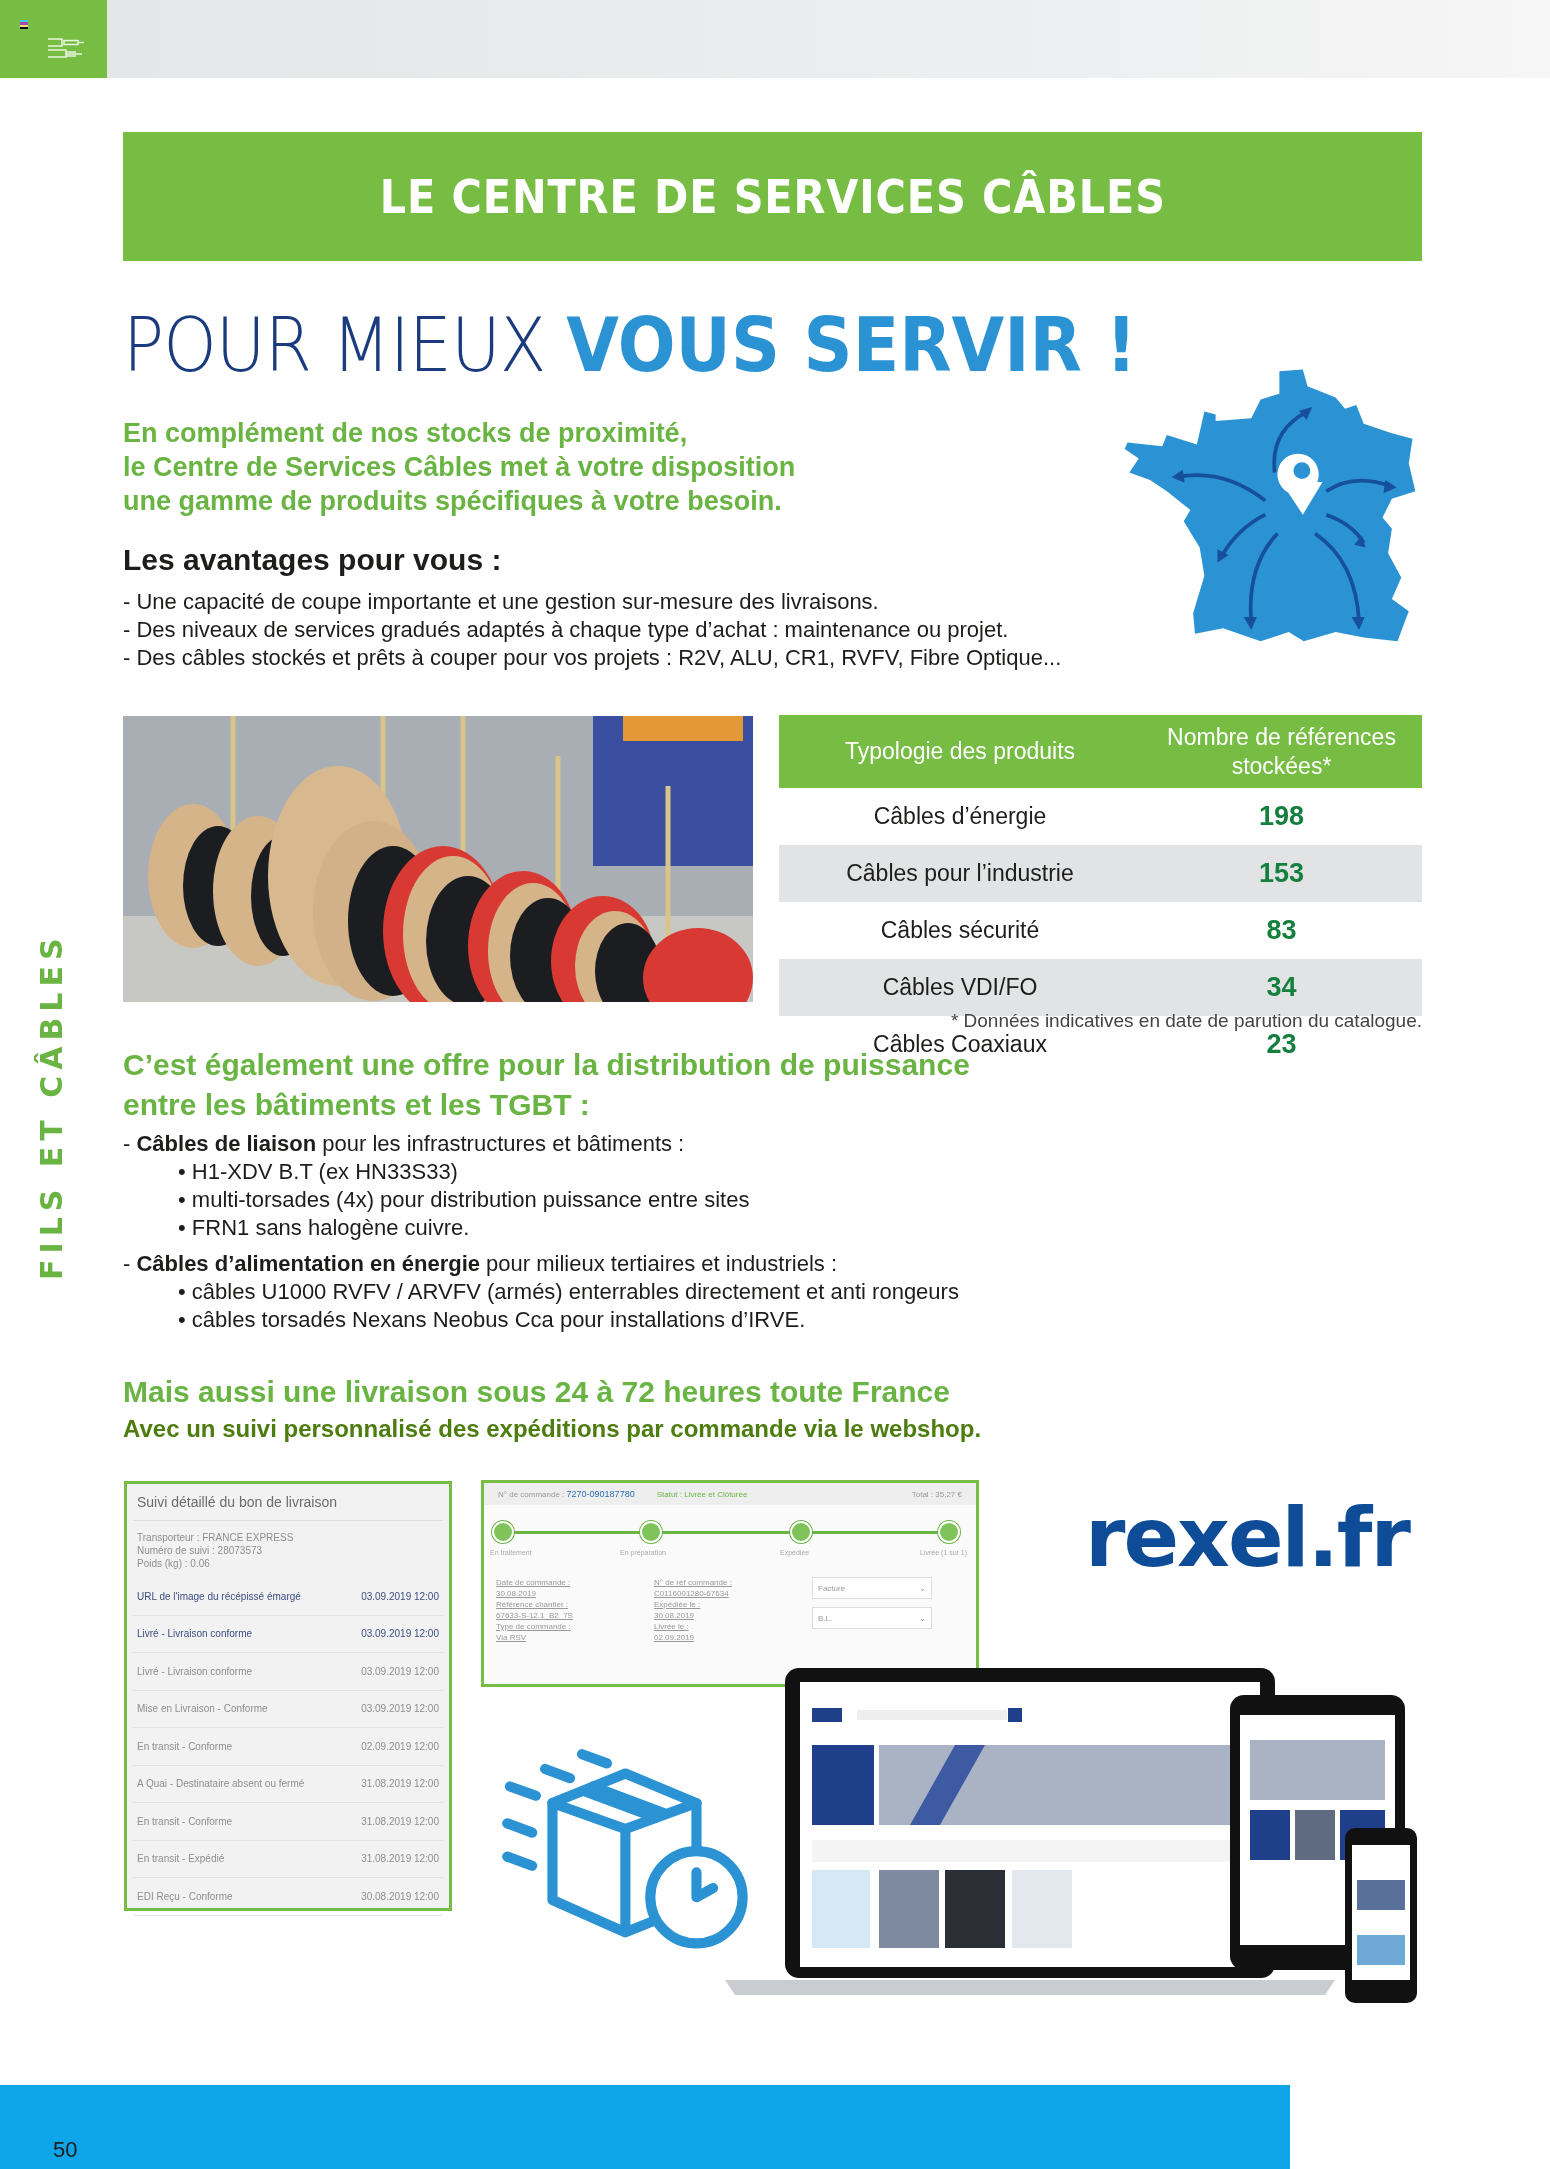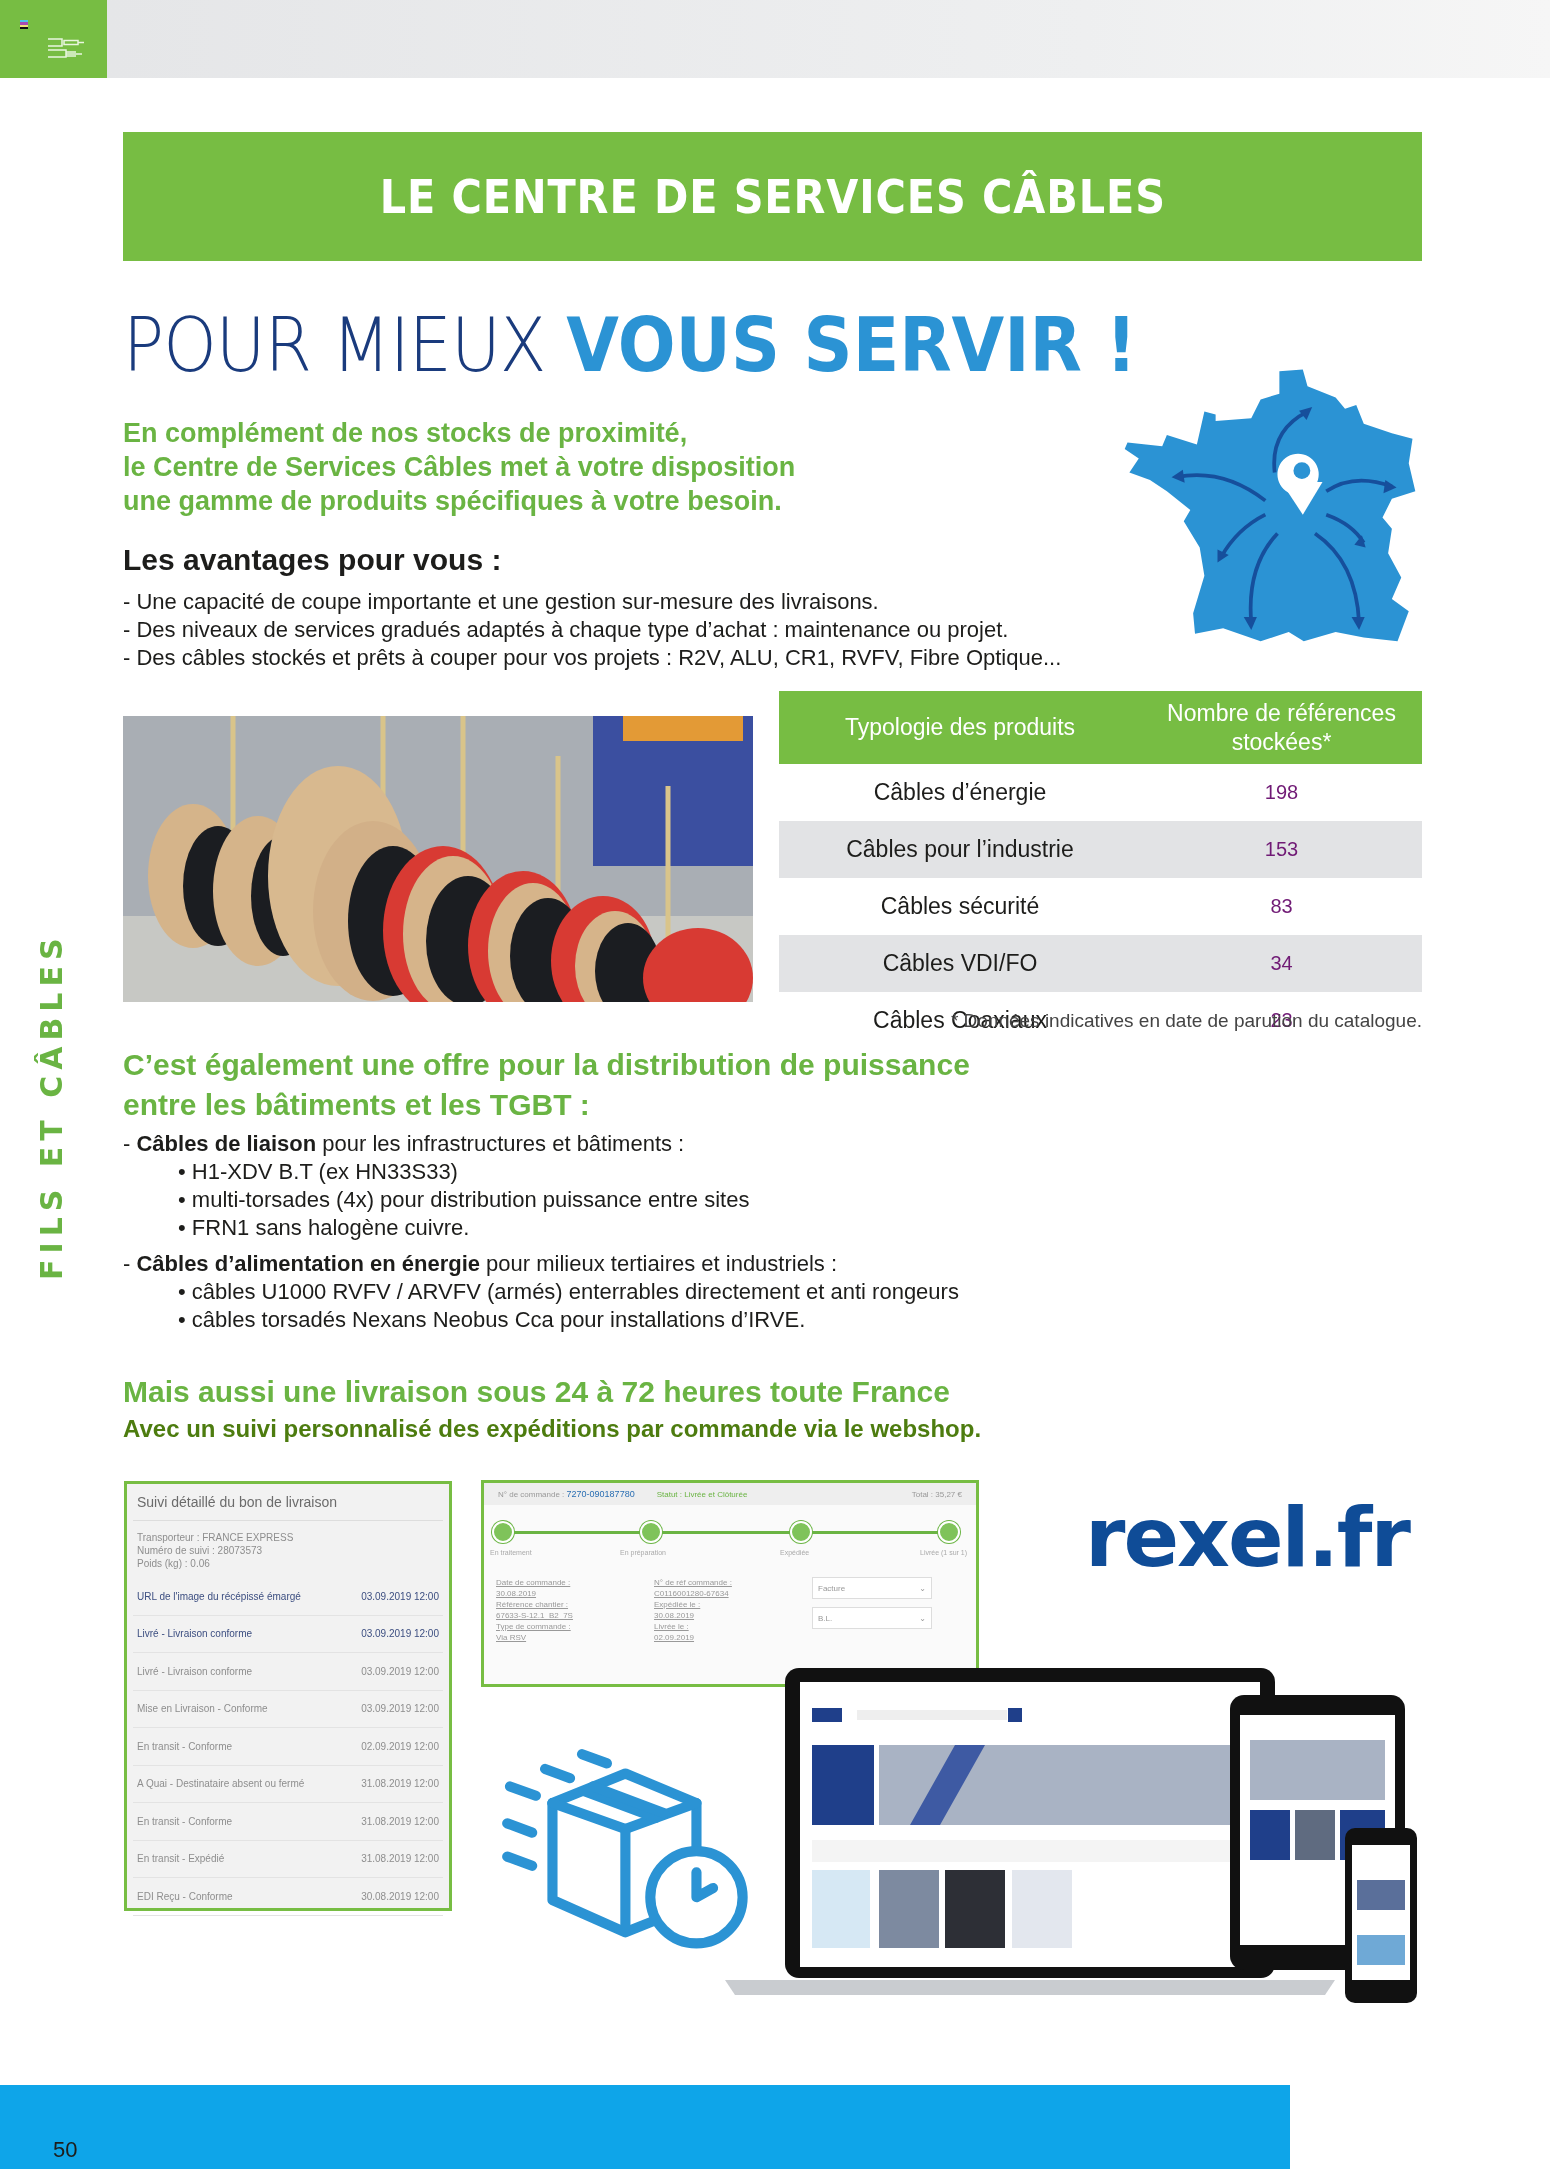--- a/index.html
+++ b/index.html
@@ -21,25 +21,25 @@
 
   .intro { position: absolute; left: 123px; top: 416px; width: 820px; color: #6ab443; font-weight: bold; font-size: 27px; line-height: 34px; }
   .adv-title { position: absolute; left: 123px; top: 543px; font-weight: bold; font-size: 30px; color: #1d1d1b; }
   .adv-list { position: absolute; left: 123px; top: 588px; font-size: 22px; line-height: 28px; color: #1d1d1b; list-style: none; }
 
   .map { position: absolute; left: 1110px; top: 360px; width: 320px; height: 300px; }
 
   .photo { position: absolute; left: 123px; top: 716px; width: 630px; height: 286px; overflow: hidden;
      background: linear-gradient(180deg,#8a8f99 0%,#b9bcc2 40%,#9ea2a6 100%); }
 
-  .stock-table { position: absolute; left: 779px; top: 691px; width: 643px; border-collapse: collapse; }
+  .stock-table { position: absolute; left: 779px; top: 715px; width: 643px; border-collapse: collapse; }
   .stock-table th { background: #77bd43; color: #fff; font-weight: normal; font-size: 23px; line-height: 29px; height: 73px; text-align: center; }
   .stock-table td { height: 57px; font-size: 23px; text-align: center; }
   .stock-table tr.alt td { background: #e2e3e5; }
-  .stock-table td.num { color: #701a75; font-weight: normal; font-size: 20px; }
+  .stock-table td.num { color: #15803d; font-weight: bold; font-size: 27px; }
   .stock-table td.name { width: 362px; }
   .footnote { position: absolute; left: 779px; top: 1010px; width: 643px; text-align: right; font-size: 19px; color: #444; }
 
   .side-label { position: absolute; left: 34px; top: 1280px; transform: rotate(-90deg); transform-origin: left top;
      color: #6ab443; font-family: "DejaVu Sans", sans-serif; font-weight: bold; font-size: 30px; letter-spacing: 6px; white-space: nowrap; }
 
   .dist-title { position: absolute; left: 123px; top: 1045px; width: 920px; color: #6ab443; font-weight: bold; font-size: 30px; line-height: 40px; }
   .dist { position: absolute; left: 123px; top: 1130px; font-size: 22px; line-height: 28px; color: #1d1d1b; }
   .dist .grp { margin-bottom: 8px; }
   .dist .sub { padding-left: 55px; }

